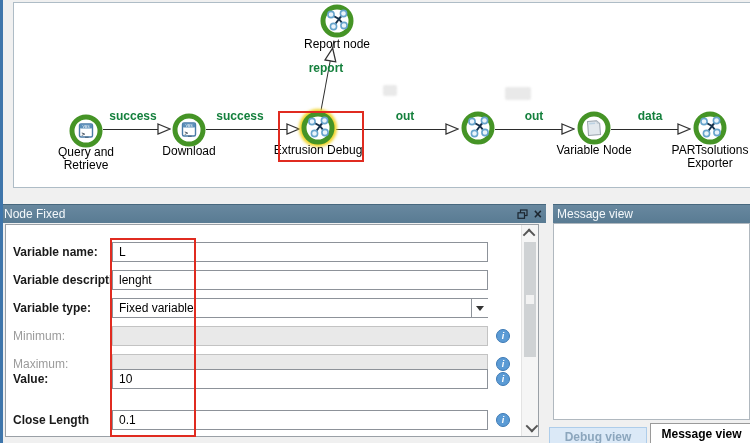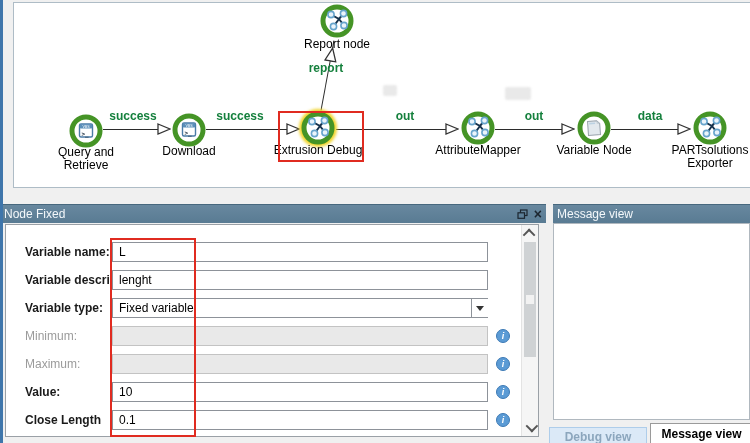--- a/index.html
+++ b/index.html
@@ -23,21 +23,21 @@
   
   .titlebar{position:absolute;height:18px;background:linear-gradient(#68889f,#597b93);
             border-top:1px solid #47687e;color:#f4f8fb;line-height:18px;}
   .titlebar .tb-text{margin-left:4px;font-size:12px;}
   .tb-icons{position:absolute;right:4px;top:0;height:18px;display:flex;align-items:center;gap:6px;}
   .tb-close{font-size:14px;font-weight:700;color:#1c2630;line-height:16px;cursor:default;}
 
   .form-area{position:absolute;left:5px;top:224px;width:534px;height:213px;background:#fff;
              border:1px solid #9aa0a6;box-sizing:border-box;}
   .frow{position:absolute;left:0;width:512px;height:20px;}
-  .flabel{position:absolute;left:7px;top:0;line-height:20px;font-size:12px;color:#1a1a1a;font-weight:600;margin-left:12px;}
+  .flabel{position:absolute;left:7px;top:0;line-height:20px;font-size:12px;color:#1a1a1a;font-weight:600;}
   .flabel.dis{color:#9b9b9b;font-weight:400;}
   .finput{position:absolute;left:106px;top:0;width:376px;height:20px;box-sizing:border-box;
           border:1px solid #8d9299;background:#fff;font-family:"Liberation Sans",sans-serif;
           font-size:12px;padding:0 0 0 6px;color:#000;}
   .finput.dis{background:#e9e9e9;border-color:#c3c3c3;}
   .dd-btn{position:absolute;left:465px;top:1px;width:16px;height:18px;border-left:1px solid #8d9299;
           background:#fff;display:flex;align-items:center;justify-content:center;}
   .dd-tri{width:0;height:0;border-left:4px solid transparent;border-right:4px solid transparent;
           border-top:5px solid #333;}
   .info-i{position:absolute;left:490px;top:3px;width:14px;height:14px;border-radius:50%;
@@ -180,21 +180,20 @@
             <circle cx="23.5" cy="9.5" r="3.1"></circle>
           <circle cx="13.5" cy="22.5" r="3.1"></circle>
             <circle cx="24" cy="21.5" r="3.1"></circle>
         </g>
       </svg>
     </div>
 
     <div class="node-label" style="left:40px;top:143px;width:64px;">Query and Retrieve</div>
     <div class="node-label" style="left:135px;top:142px;width:80px;">Download</div>
     <div class="node-label" style="left:256px;top:141px;width:96px;">Extrusion Debug</div>
-    <div class="node-label" style="left:409px;top:141px;width:110px;">AttributeMapper</div>
     <div class="node-label" style="left:530px;top:141px;width:100px;">Variable Node</div>
     <div class="node-label" style="left:653px;top:141px;width:86px;">PARTsolutions Exporter</div>
     <div class="node-label" style="left:278px;top:35px;width:90px;">Report node</div>
 
     <div class="red-box" style="left:264px;top:108px;width:82px;height:47px;"></div>
   </div>
 
   <div class="titlebar" style="left:0;top:204px;width:546px;">
     <span class="tb-text">Node Fixed</span>
     <span class="tb-icons">
@@ -231,21 +230,21 @@
       <input class="finput dis" disabled="" value="" style="">
       <span class="info-i">i</span>
     </div>
 
     <div class="frow" style="top:129px;">
       <label class="flabel dis">Maximum:</label>
       <input class="finput dis" disabled="" value="" style="">
       <span class="info-i">i</span>
     </div>
 
-    <div class="frow" style="top:157px;padding-left:43px;">
+    <div class="frow" style="top:144px;padding-left:43px;">
       <label class="flabel">Value:</label>
       <input class="finput" value="10" style="">
       <span class="info-i">i</span>
     </div>
 
     <div class="frow" style="top:185px;">
       <label class="flabel">Close Length</label>
       <input class="finput" value="0.1" style="">
       <span class="info-i">i</span>
     </div>

